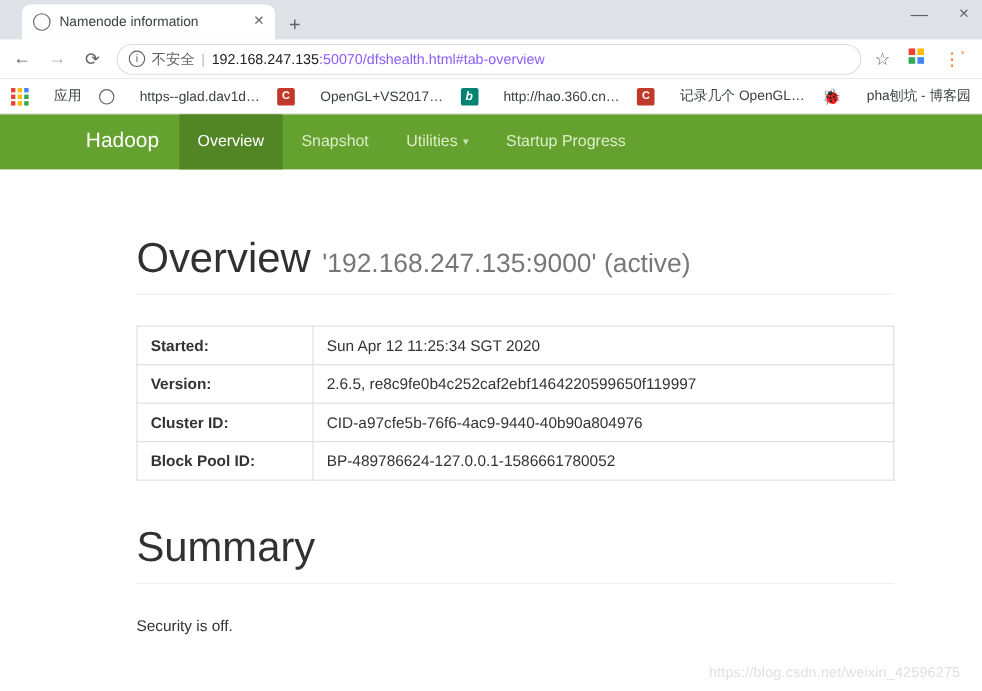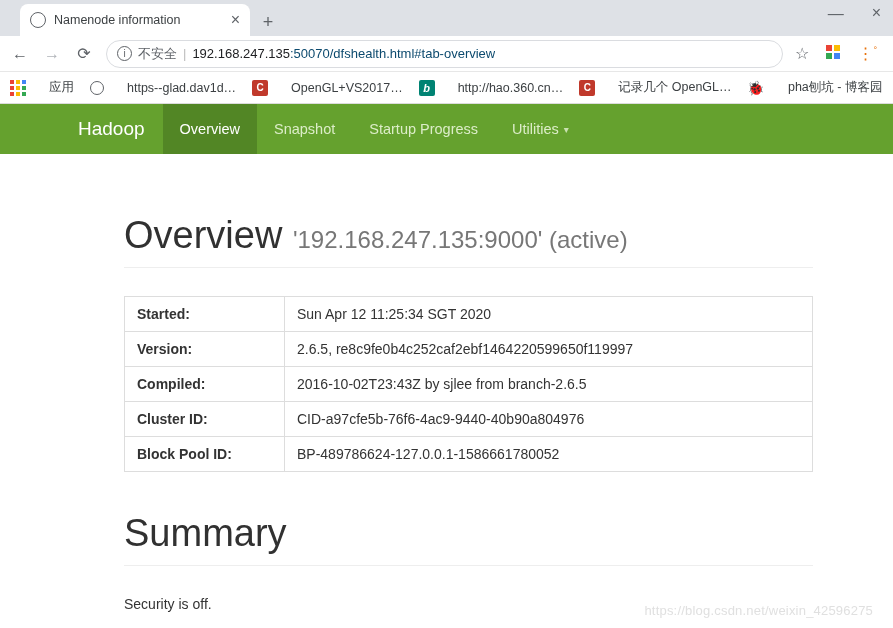--- a/index.html
+++ b/index.html
@@ -14,21 +14,21 @@
     .tab .close { margin-left:auto; font-size:16px; color:#5f6368; }
     .newtab { width:28px; height:28px; display:flex; align-items:center; justify-content:center; font-size:18px; color:#5f6368; margin-left:4px; }
 
     .addrbar { height:36px; background:#fff; border-bottom:1px solid #e7e7e7; display:flex; align-items:center; padding:0 10px; gap:12px; }
     .navbtn { width:20px; height:20px; display:flex; align-items:center; justify-content:center; color:#5f6368; font-size:16px; }
     .navbtn.disabled { color:#b0b3b8; }
     .url-field { flex:1; height:28px; border:1px solid #dadce0; border-radius:14px; display:flex; align-items:center; padding:0 10px; gap:6px; font-size:13px; color:#5f6368; }
     .url-field .info-icon { width:15px; height:15px; border:1.5px solid #5f6368; border-radius:50%; font-size:10px; display:flex; align-items:center; justify-content:center; }
     .url-field .divider { color:#bbb; }
     .url-text { color:#202124; white-space:nowrap; overflow:hidden; }
-    .url-text .gray { color:#0c4a6e;margin-top:12px; }
+    .url-text .gray { color:#8b5cf6;margin-top:12px; }
     .addrbar .right-icons { display:flex; align-items:center; gap:16px; padding-right:6px; font-size:16px; }
     .ext-icon { width:16px; height:16px; }
 
     .bookmarks { height:32px; background:#fff; border-bottom:1px solid #dcdcdc; display:flex; align-items:center; padding:0 10px; gap:16px; font-size:12.5px; color:#3c4043; }
     .bookmarks .bm { display:flex; align-items:center; gap:23px; white-space:nowrap; }
     .bm-grid { width:16px; height:16px; display:grid; grid-template-columns:repeat(3,4px); grid-template-rows:repeat(3,4px); gap:2px; }
     .bm-grid span:nth-child(1),.bm-grid span:nth-child(4),.bm-grid span:nth-child(7){ background:#ea4335; }
     .bm-grid span:nth-child(2),.bm-grid span:nth-child(5),.bm-grid span:nth-child(8){ background:#fbbc04; }
     .bm-grid span:nth-child(3),.bm-grid span:nth-child(6),.bm-grid span:nth-child(9){ background:#34a853; }
     .bm-grid span:nth-child(3){ background:#4285f4;}
@@ -132,49 +132,45 @@
   <div class="bm">
       <span class="bug-icon">🐞</span>
       <span>pha刨坑 - 博客园</span>
     </div>
 </div>
 
 <div class="hadoop-nav">
   <div class="brand">Hadoop</div>
   <div class="nav-item active">Overview</div>
   <div class="nav-item">Snapshot</div>
-  <div class="nav-item">Startup Progress</div>
   <div class="nav-item">
       <span>Utilities</span>
       <span class="caret">▾</span>
     </div>
+  <div class="nav-item">Startup Progress</div>
 </div>
 
 <div class="content">
   <h1 class="overview-h">
     <span>Overview</span>
     <small>'192.168.247.135:9000' (active)</small>
   </h1>
   <div class="hr"></div>
 
   <table class="info">
     <tbody>
       <tr>
           <th>Started:</th>
           <td>Sun Apr 12 11:25:34 SGT 2020</td>
         </tr>
       <tr>
           <th>Version:</th>
           <td>2.6.5, re8c9fe0b4c252caf2ebf1464220599650f119997</td>
         </tr>
       <tr>
-          <th>Compiled:</th>
-          <td>2016-10-02T23:43Z by sjlee from branch-2.6.5</td>
-        </tr>
-      <tr>
           <th>Cluster ID:</th>
           <td>CID-a97cfe5b-76f6-4ac9-9440-40b90a804976</td>
         </tr>
       <tr>
           <th>Block Pool ID:</th>
           <td>BP-489786624-127.0.0.1-1586661780052</td>
         </tr>
     </tbody>
   </table>
 

